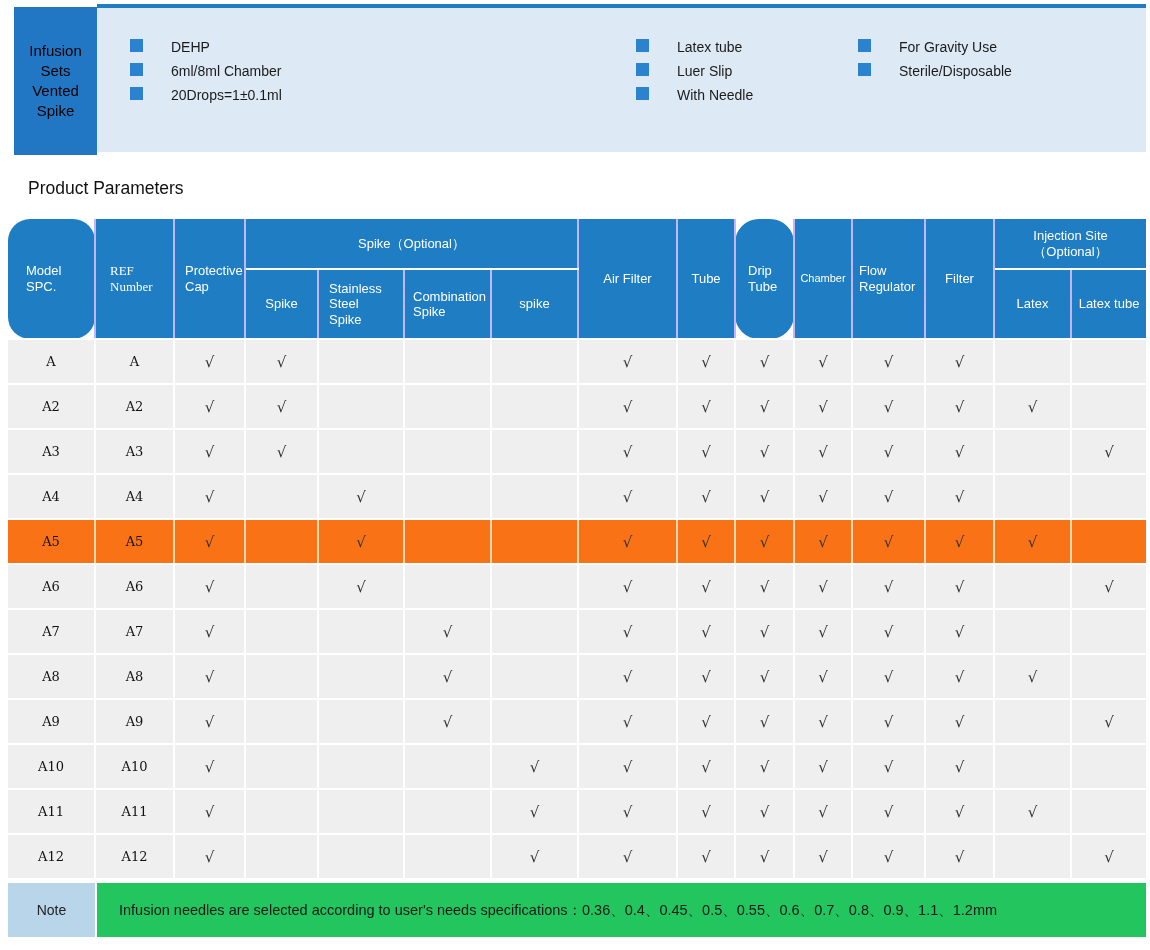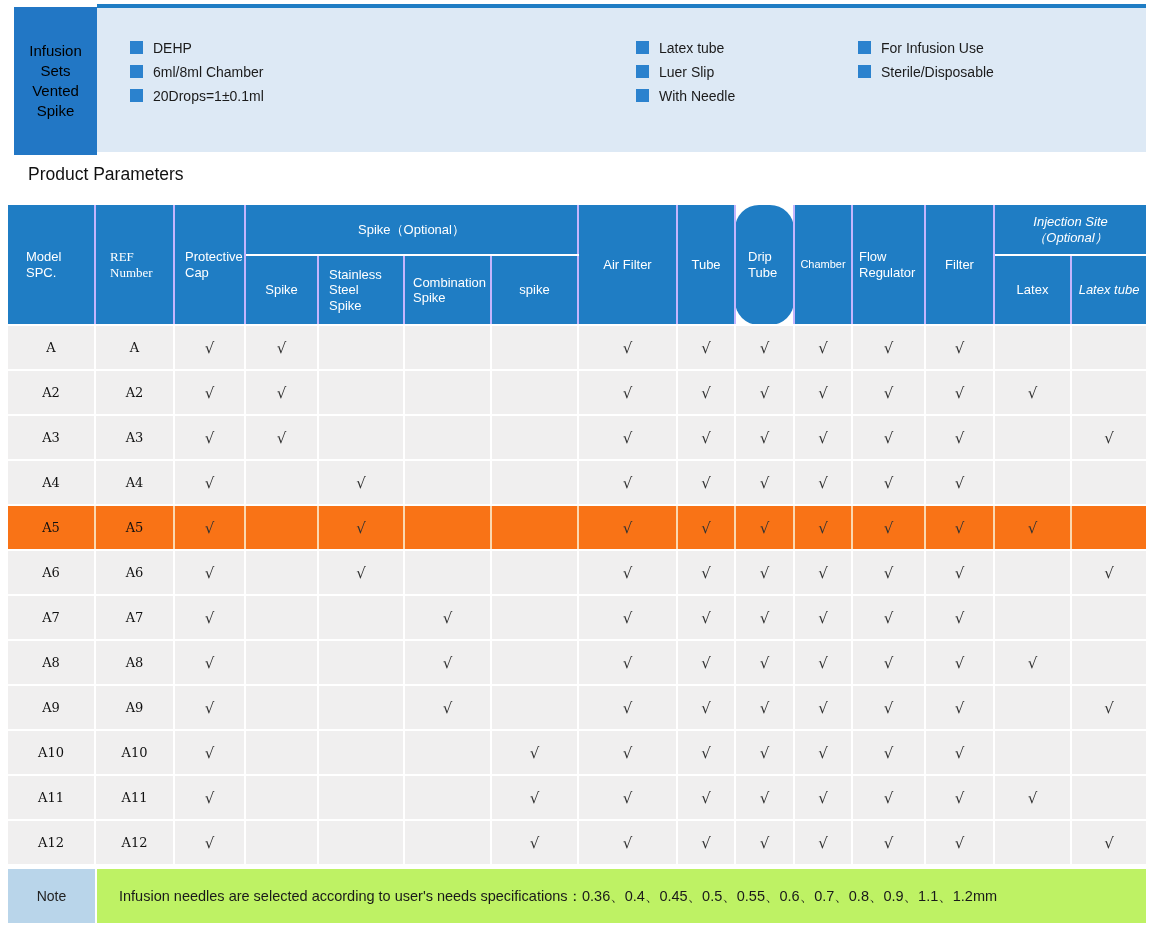--- a/index.html
+++ b/index.html
@@ -12,54 +12,54 @@
   .banner-bg { position:absolute; left:97px; top:4px; right:4px; height:148px;
                background:#dde9f5; border-top:4px solid #1f7dc4; }
   .banner-box { position:absolute; left:14px; top:7px; width:83px; height:148px;
                 background:#2277c5; color:#000000; display:flex; flex-direction:column;
                 align-items:center; justify-content:center; font-size:15px; line-height:20px; }
   .feat-col { position:absolute; display:flex; flex-direction:column; gap:7px; }
   #fc0 { left:130px; top:39px; }
   #fc1 { left:392px; top:39px; }
   #fc2 { left:636px; top:39px; }
   #fc3 { left:858px; top:39px; }
-  .feat { display:flex; align-items:center; gap:10px; height:17px; }
+  .feat { display:flex; gap:28px; height:17px; }
   .bullet { width:13px; height:13px; background:#2b82ce; flex:none; }
   .feat-label { font-size:14px; color:#1b1b1b; white-space:nowrap; }
 
   
-  .section-title { margin:9px 0 0 28px; font-size:17.5px; color:#111; }
+  .section-title { margin:23px 0 0 28px; font-size:17.5px; color:#111; }
 
   
   table.spec { border-collapse:collapse; table-layout:fixed; width:1138px; margin:20px 0 0 8px; }
   .spec th { background:#1f7dc4; color:#fff; font-weight:normal; font-size:13px; line-height:15.5px;
              white-space:pre-line; border-right:2px solid #c4b5fd; border-bottom:2px solid #fff;
              text-align:center; vertical-align:middle; padding:0; }
   .spec td { background:#f0efef; border-right:2px solid #fff; border-bottom:2px solid #fff;
              text-align:center; vertical-align:middle; height:45px; padding:0; }
-  .spec th:last-child, .spec td:last-child { border-right:none;font-style:italic; }
+  .spec th:last-child, .spec td:last-child { border-right:none; }
   .spec thead tr:first-child th { height:50px; }
   .spec thead tr:last-child th { height:70px; }
   .spec tr.hl td { background:#f97316; border-right-color:#fbd8af; }
   .ta-l { text-align:left !important; }
-  .pl18 { padding-left:18px !important; }
+  .pl18 { padding-left:18px !important;border-radius:22px; }
   .pl14 { padding-left:14px !important;font-family:Liberation Serif, serif; }
   .pl12 { padding-left:12px !important;border-radius:24px; }
   .pl10 { padding-left:10px !important; }
   .pl8  { padding-left:8px  !important; }
   .pl6  { padding-left:6px  !important; }
   .fs11 { font-size:11px !important; }
   td.mono  { font-family:"DejaVu Serif", serif; font-size:13px; color:#111; }
   td.check { font-family:"DejaVu Serif", serif; font-size:15px; color:#333; }
 
   
   .note-bar { display:flex; width:1138px; margin:3px 0 0 8px; height:54px; }
   .note-label { width:87px; background:#b9d5ea; display:flex; align-items:center; justify-content:center;
                 font-size:14px; color:#222; margin-right:2px; flex:none; }
-  .note-text { flex:1; background:#bef264; display:flex; align-items:center; padding-left:22px;
+  .note-text { flex:1; background:#22c55e; display:flex; align-items:center; padding-left:22px;
                font-size:14.5px; color:#1a1a1a; }
 </style>
 </head>
 <body>
 
 <div class="page">
 
   <div class="banner">
     <div class="banner-bg"></div>
     <div class="banner-box">
@@ -93,21 +93,21 @@
           <span class="feat-label">Luer Slip</span>
         </div>
       <div class="feat">
           <span class="bullet"></span>
           <span class="feat-label">With Needle</span>
         </div>
     </div>
     <div class="feat-col" id="fc3">
       <div class="feat">
           <span class="bullet"></span>
-          <span class="feat-label">For Infusion Use</span>
+          <span class="feat-label">For Gravity Use</span>
         </div>
       <div class="feat">
           <span class="bullet"></span>
           <span class="feat-label">Sterile/Disposable</span>
         </div>
     </div>
   </div>
 
   <div class="section-title">Product Parameters</div>
 

